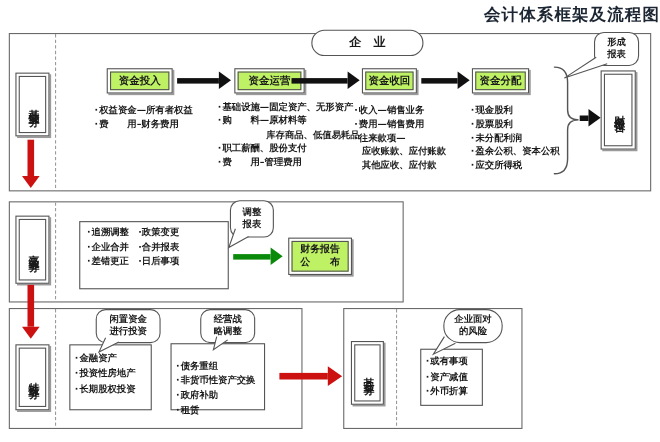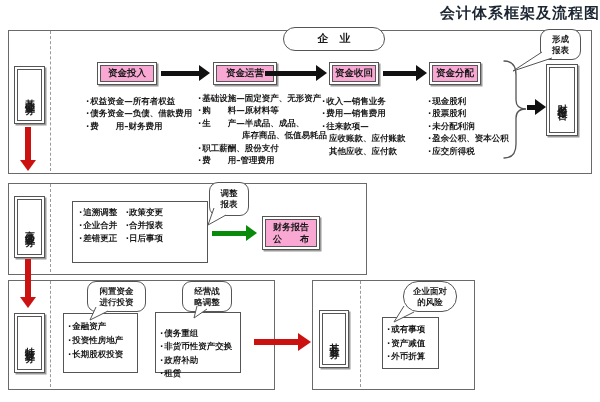--- a/index.html
+++ b/index.html
@@ -18,21 +18,21 @@
     font-weight:bold;font-size:11px;
   }
   
   .fbox{
     position:absolute;border:1px solid #555;background:#fff;padding:2px;
     box-shadow:1.5px 1.5px 0 #9a9a9a;box-sizing:border-box;
   }
   .fbox .inner{
     border:1px solid #555;height:100%;width:100%;box-sizing:border-box;
     display:flex;align-items:center;justify-content:center;
-    font-weight:bold;font-size:9.5px;white-space:nowrap;background:#f9a8d4;
+    font-weight:bold;font-size:9.5px;white-space:nowrap;background:#bef264;
   }
   .fbox .inner.twoline{flex-direction:column;line-height:12px;font-size:9px;}
   .vbox{
     position:absolute;border:1px solid #555;background:#fff;padding:2px;
     box-shadow:1.5px 1.5px 0 #9a9a9a;box-sizing:border-box;
   }
   .vbox .inner{
     border:1px solid #555;height:100%;width:100%;box-sizing:border-box;
     display:flex;align-items:center;justify-content:center;background:#fff;
   }
@@ -151,27 +151,25 @@
     <div class="body" style="width:33px;"></div>
       <div class="head" style="left:33px;"></div>
   </div>
   <div class="harrow" style="left:527px;top:101px;">
     <div class="body" style="width:8px;"></div>
       <div class="head" style="left:8px;"></div>
   </div>
 
   <div class="list" style="left:86px;top:95px;">
     <div class="li">权益资金—所有者权益</div>
-    <div class="li">债务资金—负债、借款费用</div>
     <div class="li">费　　用–财务费用</div>
   </div>
   <div class="list" style="left:198px;top:92px;">
     <div class="li">基础设施—固定资产、无形资产</div>
     <div class="li">购　　料—原材料等</div>
-    <div class="li">生　　产—半成品、成品、</div>
     <div class="li cont2">库存商品、低值易耗品</div>
     <div class="li">职工薪酬、股份支付</div>
     <div class="li">费　　用–管理费用</div>
   </div>
   <div class="list" style="left:322px;top:95px;">
     <div class="li">收入—销售业务</div>
     <div class="li">费用—销售费用</div>
     <div class="li">往来款项—</div>
     <div class="li cont1">应收账款、应付账款</div>
     <div class="li cont1">其他应收、应付款</div>

